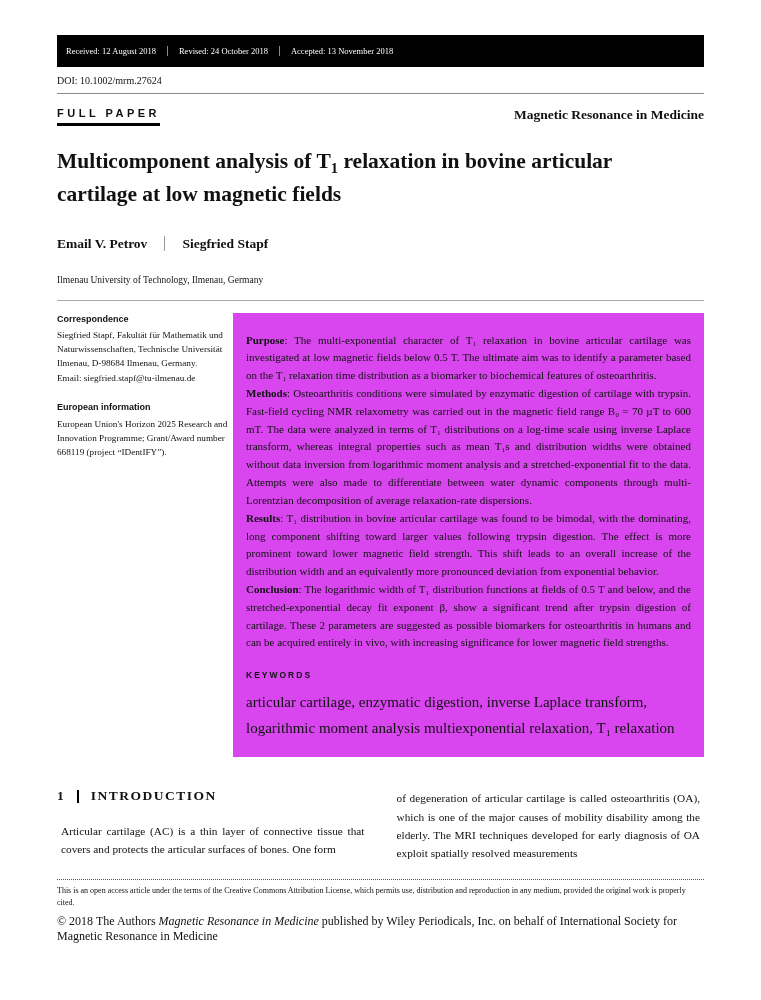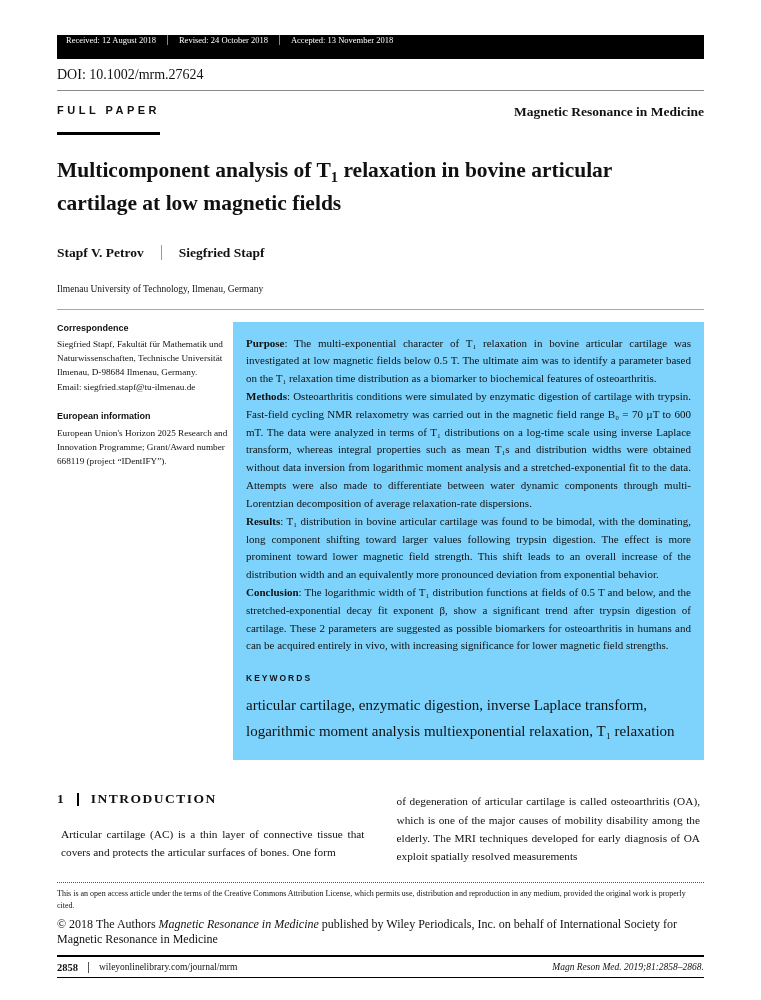--- a/index.html
+++ b/index.html
@@ -9,53 +9,53 @@
     background: #ffffff;
     color: #111;
     font-family: "Liberation Serif", "DejaVu Serif", serif;
     overflow: hidden;
   }
   .page { padding: 35px 57px 0 57px; width: 761px; }
 
   
   .dates-bar {
     background: #000; color: #fff;
-    display: flex; align-items: flex-start;
-    height: 24px; font-size: 8.5px; padding: 0 9px;
+    display: flex; align-items: center;
+    height: 32px; font-size: 8.5px; padding: 0 9px;
   }
   .vsep { width: 1px; height: 10px; background: #888; margin: 0 11px; }
 
-  .doi-line { font-size: 14px; margin-top: 8px; }
+  .doi-line { font-size: 10px; margin-top: 8px; }
   .rule { border: 0; border-top: 1px solid #8a8a8a; margin: 7px 0 0 0; }
 
   .header-row { display: flex; justify-content: space-between; align-items: flex-start; margin-top: 13px; }
   .full-paper {
     font-family: "Liberation Sans", sans-serif; font-weight: bold;
     font-size: 11px; letter-spacing: 3.5px;
-    border-bottom: 3.5px solid #000; padding-bottom: 16px;
+    border-bottom: 3.5px solid #000; padding-bottom: 4px;
   }
   .journal-name { font-weight: bold; font-size: 13.5px; }
 
   .title { margin: 20px 0 0 0; font-size: 21.5px; font-weight: bold; line-height: 1.42; max-width: 640px; }
   .title sub { font-size: 68%; }
 
   .authors { margin-top: 26px; display: flex; align-items: center; font-size: 13.5px; font-weight: bold; }
   .author-sep { width: 1px; height: 15px; background: #9a9a9a; margin: 0 17px; }
 
   .affiliation { margin-top: 23px; font-size: 9.5px; }
 
   .mid-rule { border: 0; border-top: 1px solid #a8a8a8; margin: 15px 0 0 0; }
 
   .main { display: flex; margin-top: 12px; }
   .sidebar { width: 176px; flex: 0 0 176px; font-size: 9.2px; line-height: 1.52; }
   .sidebar .block + .block { margin-top: 15px; }
   .side-head { font-family: "Liberation Sans", sans-serif; font-weight: bold; font-size: 9px; margin-bottom: 3px; }
   .side-line { margin-top: 1px; }
 
-  .abstract { flex: 1; background: #7dd3fc; padding: 13px 13px 16px 13px; font-size: 11px; line-height: 1.62; text-align: justify; }
+  .abstract { flex: 1; background: #d946ef; padding: 19px 13px 16px 13px; font-size: 11px; line-height: 1.62; text-align: justify; }
   .abstract p { margin: 0; }
   .abs-label { font-weight: bold; }
 
   .keywords { margin-top: 17px; }
   .kw-head { font-family: "Liberation Sans", sans-serif; font-weight: bold; font-size: 8.5px; letter-spacing: 2px; }
   .kw-text { font-size: 15px; line-height: 1.75; margin-top: 6px; text-align: left; }
 
   .body-cols { display: flex; gap: 24px; margin-top: 28px; }
   .col { flex: 1; font-size: 11.3px; line-height: 1.6; text-align: justify; }
   .sec-head { display: flex; align-items: center; font-size: 13.5px; font-weight: bold; letter-spacing: 1.5px; margin-bottom: 15px; }
@@ -98,21 +98,21 @@
   <hr class="rule">
 
   <div class="header-row">
     <span class="full-paper">FULL PAPER</span>
     <span class="journal-name">Magnetic Resonance in Medicine</span>
   </div>
 
   <h1 class="title"><span>Multicomponent analysis of T</span><sub>1</sub><span> relaxation in bovine articular cartilage at low magnetic fields</span></h1>
 
   <div class="authors">
-    <span>Stapf V. Petrov</span>
+    <span>Email V. Petrov</span>
     <span class="author-sep"></span>
     <span>Siegfried Stapf</span>
   </div>
 
   <div class="affiliation">Ilmenau University of Technology, Ilmenau, Germany</div>
 
   <hr class="mid-rule">
 
   <div class="main">
     <div class="sidebar">
@@ -152,23 +152,15 @@
     <div class="col">
       <p>of degeneration of articular cartilage is called osteoarthritis (OA), which is one of the major causes of mobility disability among the elderly. The MRI techniques developed for early diagnosis of OA exploit spatially resolved measurements</p>
     </div>
   </div>
 
   <div class="footer">
     <hr class="dotted">
     <div class="license">This is an open access article under the terms of the Creative Commons Attribution License, which permits use, distribution and reproduction in any medium, provided the original work is properly cited.</div>
     <div class="copyright"><span>© 2018 The Authors </span><span class="ital">Magnetic Resonance in Medicine</span><span> published by Wiley Periodicals, Inc. on behalf of International Society for Magnetic Resonance in Medicine</span></div>
 
-    <div class="bottom-bar">
-      <div class="bar-left">
-        <span class="page-num">2858</span>
-        <span class="foot-sep"></span>
-        <span class="foot-url">wileyonlinelibrary.com/journal/mrm</span>
-      </div>
-      <span class="citation">Magn Reson Med. 2019;81:2858–2868.</span>
-    </div>
   </div>
 
 </div>
 
 </body></html>

